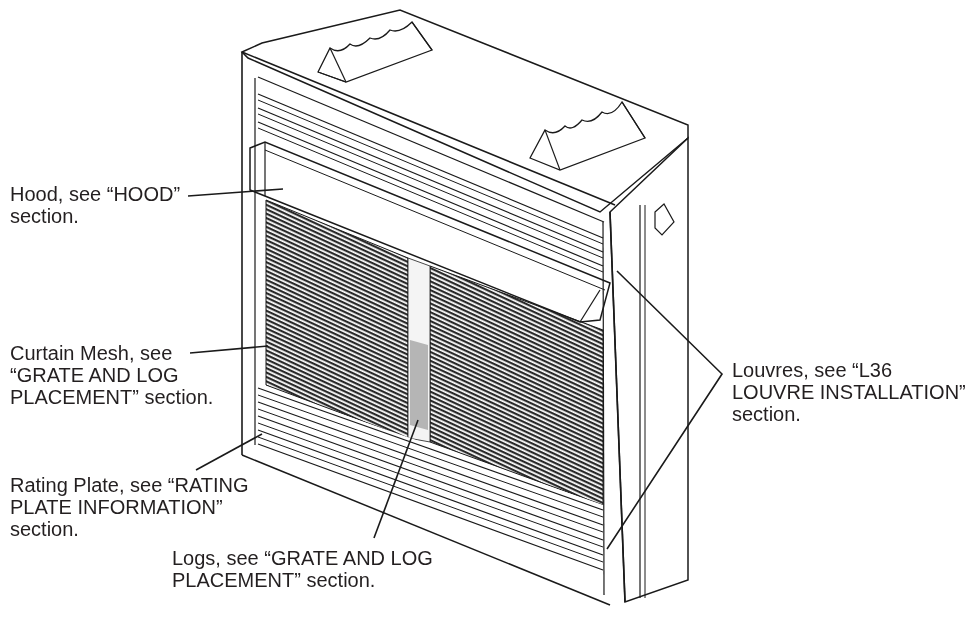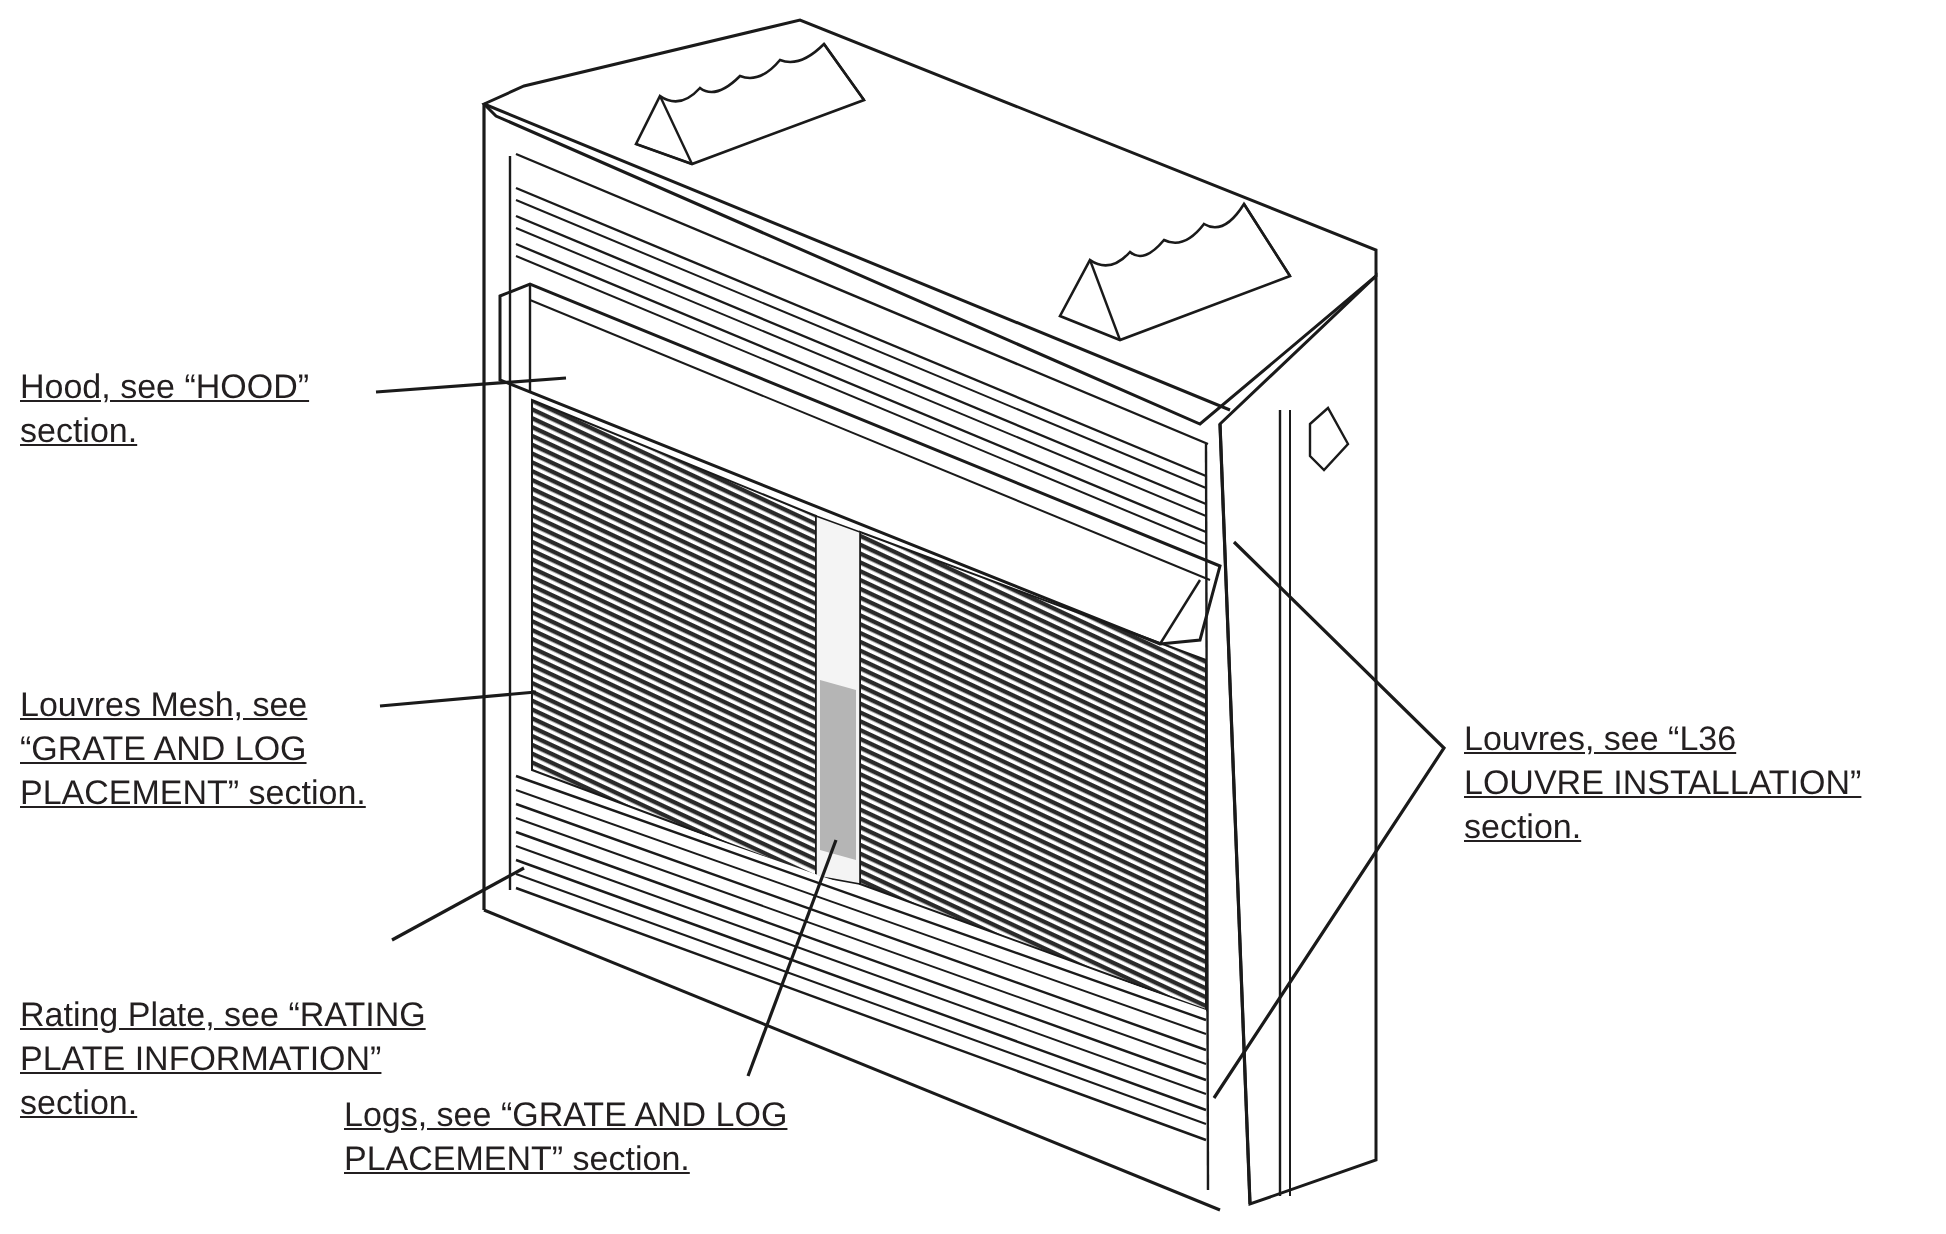--- a/index.html
+++ b/index.html
@@ -1,19 +1,19 @@
 <!DOCTYPE html>
 <html><head>
   <meta charset="utf-8">
   <style>
     html, body { margin: 0; padding: 0; background: #ffffff; }
     body { width: 973px; height: 617px; position: relative; overflow: hidden;
            font-family: "Liberation Sans", sans-serif; color: #1a1a1a; }
     #figure { position: absolute; left: 0; top: 0; width: 973px; height: 617px; }
-    .callout { position: absolute; font-size: 17px; line-height: 22px; color: #231f20; white-space: pre-line; text-decoration: underline; }
+    .callout { position: absolute; font-size: 20px; line-height: 22px; color: #231f20; white-space: pre-line; }
     .ln { stroke: #1a1a1a; fill: none; }
   </style>
 </head>
 <body>
 
 <svg id="figure" viewBox="0 0 973 617" xmlns="http://www.w3.org/2000/svg">
   <defs>
     <pattern id="mesh" width="4" height="4" patternUnits="userSpaceOnUse" patternTransform="rotate(25)">
       <rect width="4" height="4" fill="#ffffff"></rect>
       <rect width="4" height="2.2" fill="#2a2a2a"></rect>
@@ -93,23 +93,23 @@
     <line class="ln" x1="188" y1="196" x2="283" y2="189" stroke-width="1.6"></line>
     <line class="ln" x1="190" y1="353" x2="268" y2="346" stroke-width="1.6"></line>
     <line class="ln" x1="196" y1="470" x2="262" y2="434" stroke-width="1.6"></line>
     <line class="ln" x1="374" y1="538" x2="418" y2="420" stroke-width="1.6"></line>
     <polyline class="ln" points="617,271 722,374 607,549" stroke-width="1.6"></polyline>
   </g>
 </svg>
 
 <div class="callout" style="left:10px; top:183px;">Hood, see “HOOD”
 section.</div>
-<div class="callout" style="left:10px; top:342px;">Louvres Mesh, see
+<div class="callout" style="left:10px; top:342px;">Curtain Mesh, see
 “GRATE AND LOG
 PLACEMENT” section.</div>
-<div class="callout" style="left:10px; top:497px;">Rating Plate, see “RATING
+<div class="callout" style="left:10px; top:474px;">Rating Plate, see “RATING
 PLATE INFORMATION”
 section.</div>
 <div class="callout" style="left:172px; top:547px;">Logs, see “GRATE AND LOG
 PLACEMENT” section.</div>
 <div class="callout" style="left:732px; top:359px;">Louvres, see “L36
 LOUVRE INSTALLATION”
 section.</div>
 
 </body></html>

